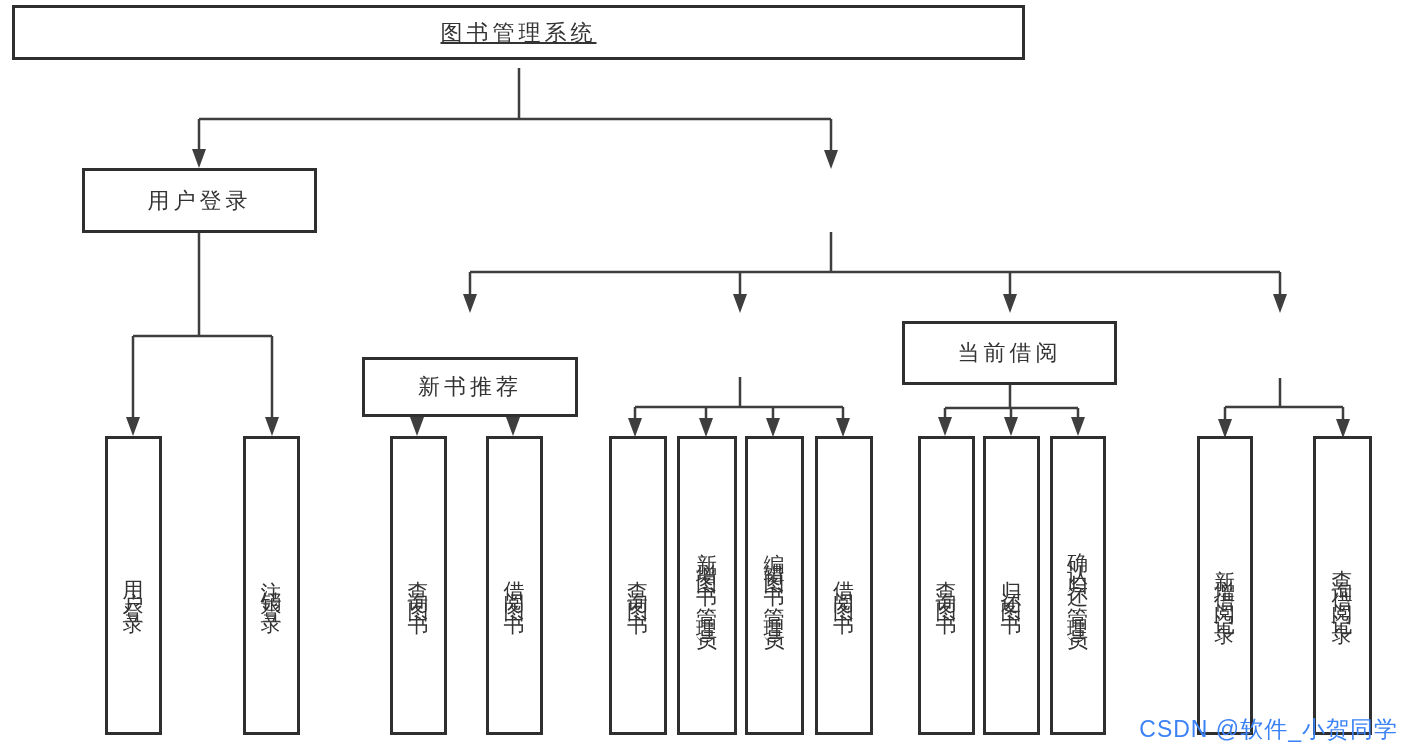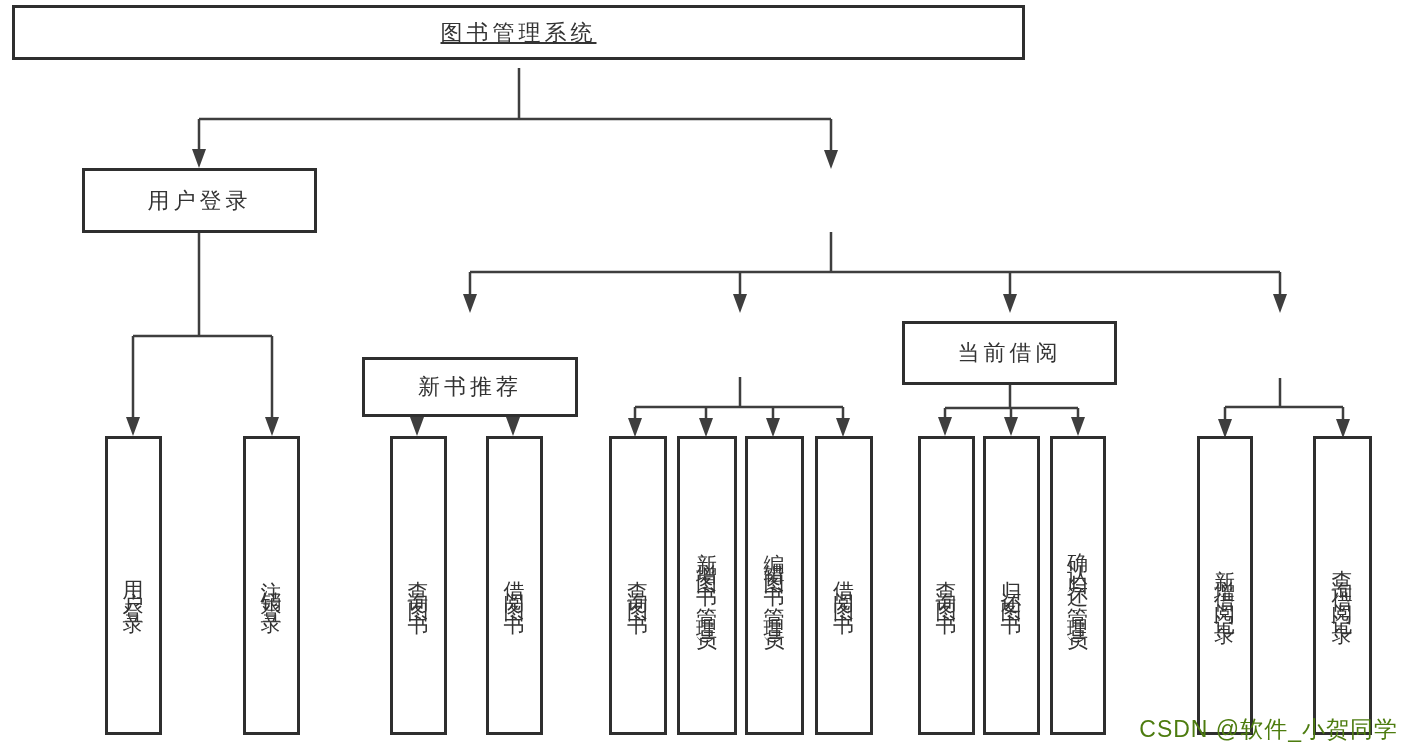--- a/index.html
+++ b/index.html
@@ -47,21 +47,21 @@
     text-orientation: mixed;
     font-size: 21px;
     letter-spacing: 11px;
     line-height: 1;
   }
   .watermark {
     position: absolute;
     top: 714px;
     right: 7px;
     font-size: 23px;
-    color: #4d7c0f;
+    color: #3b82f6;
     letter-spacing: 1px;
     white-space: nowrap;
     z-index: 10;
   }
 </style>
 </head>
 <body>
 
 <div class="canvas">
 

